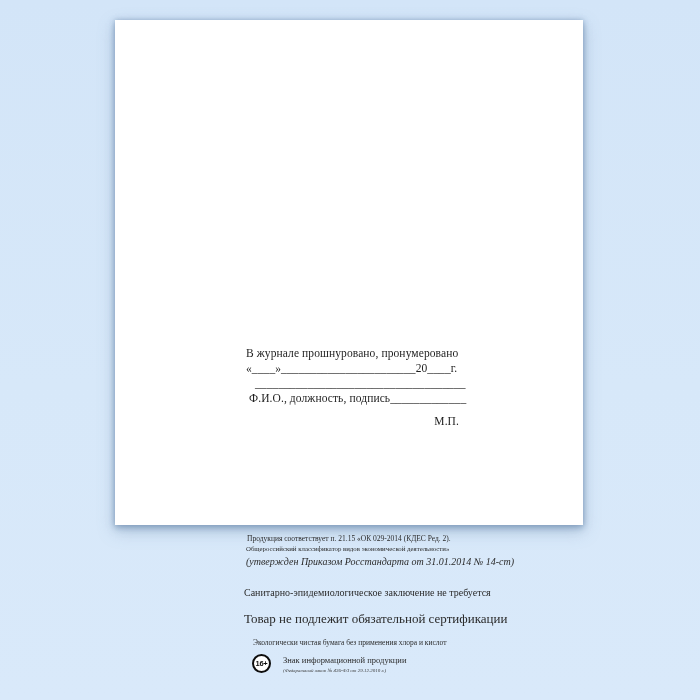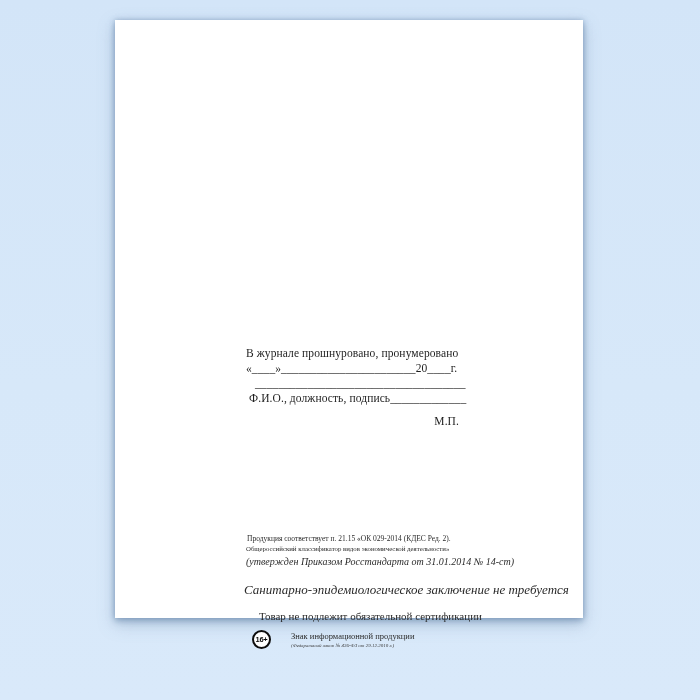--- a/index.html
+++ b/index.html
@@ -6,21 +6,21 @@
   body {
     width: 700px; height: 700px; overflow: hidden;
     font-family: "Liberation Serif", "DejaVu Serif", serif;
   }
   .canvas {
     position: relative; width: 700px; height: 700px;
     background: linear-gradient(180deg, #d3e5f8 0%, #d7e8f9 55%, #d9e9fa 100%);
   }
   .page {
     position: absolute; left: 115px; top: 20px;
-    width: 468px; height: 598px;
+    width: 468px; height: 505px;
     background: #ffffff;
     box-shadow: 0 0 5px rgba(104,134,170,0.45),
                 0 3px 7px rgba(104,134,170,0.55),
                 0 6px 16px rgba(104,134,170,0.35);
     color: #1f1f1f;
   }
 
   
   .stamp-block {
     position: absolute; left: 131px; top: 326px; width: 215px;
@@ -36,27 +36,27 @@
 
   
   .cert-block {
     position: absolute; left: 129px; top: 514px; width: 250px;
     color: #2a2a2a; line-height: 1.25;
   }
   .c-line { white-space: nowrap; }
   .c1 { font-size: 7.5px; margin-left: 3px; }
   .c2 { font-size: 6.8px; margin-top: 2px; margin-left: 2px; }
   .c3 { font-size: 10px; font-style: italic; margin-top: 2.5px; margin-left: 2px; }
-  .c4 { font-size: 13px; margin-top: 13px; font-style: italic; }
-  .c5 { font-size: 11px; margin-top: 11.5px; margin-left: 15px; }
+  .c4 { font-size: 10px; margin-top: 18px; }
+  .c5 { font-size: 13px; margin-top: 11.5px; margin-left: 0; text-align: center; }
   .c6 { font-size: 7.5px; margin-top: 11px; margin-left: 9px; }
 
   .info-row {
     margin-top: 7px; margin-left: 8px;
-    display: flex; align-items: flex-start; gap: 20px;
+    display: flex; align-items: flex-start; gap: 12px;
   }
   .age-badge {
     width: 15px; height: 15px; flex: 0 0 auto;
     border: 2.5px solid #0d0d0d; border-radius: 50%;
     display: flex; align-items: center; justify-content: center;
     font-family: "Liberation Sans", "DejaVu Sans", sans-serif;
     font-weight: bold; font-size: 7.5px; letter-spacing: -0.3px;
     color: #0d0d0d; background: #ffffff;
   }
   .info-text { padding-top: 1px; }
@@ -79,20 +79,21 @@
       <div class="stamp-line indent-sm">Ф.И.О., должность, подпись_____________</div>
       <div class="mp">М.П.</div>
     </div>
 
     <div class="cert-block">
       <div class="c-line c1">Продукция соответствует п. 21.15 «ОК 029-2014 (КДЕС Ред. 2).</div>
       <div class="c-line c2">Общероссийский классификатор видов экономической деятельности»</div>
       <div class="c-line c3">(утвержден Приказом Росстандарта от 31.01.2014 № 14-ст)</div>
       <div class="c-line c4">Санитарно-эпидемиологическое заключение не требуется</div>
       <div class="c-line c5">Товар не подлежит обязательной сертификации</div>
+      <div class="c-line c6">Экологически чистая бумага без применения хлора и кислот</div>
 
       <div class="info-row">
         <div class="age-badge">16+</div>
         <div class="info-text">
           <div class="info-title">Знак информационной продукции</div>
           <div class="info-law">(Федеральный закон № 436-ФЗ от 29.12.2010 г.)</div>
         </div>
       </div>
     </div>
 

